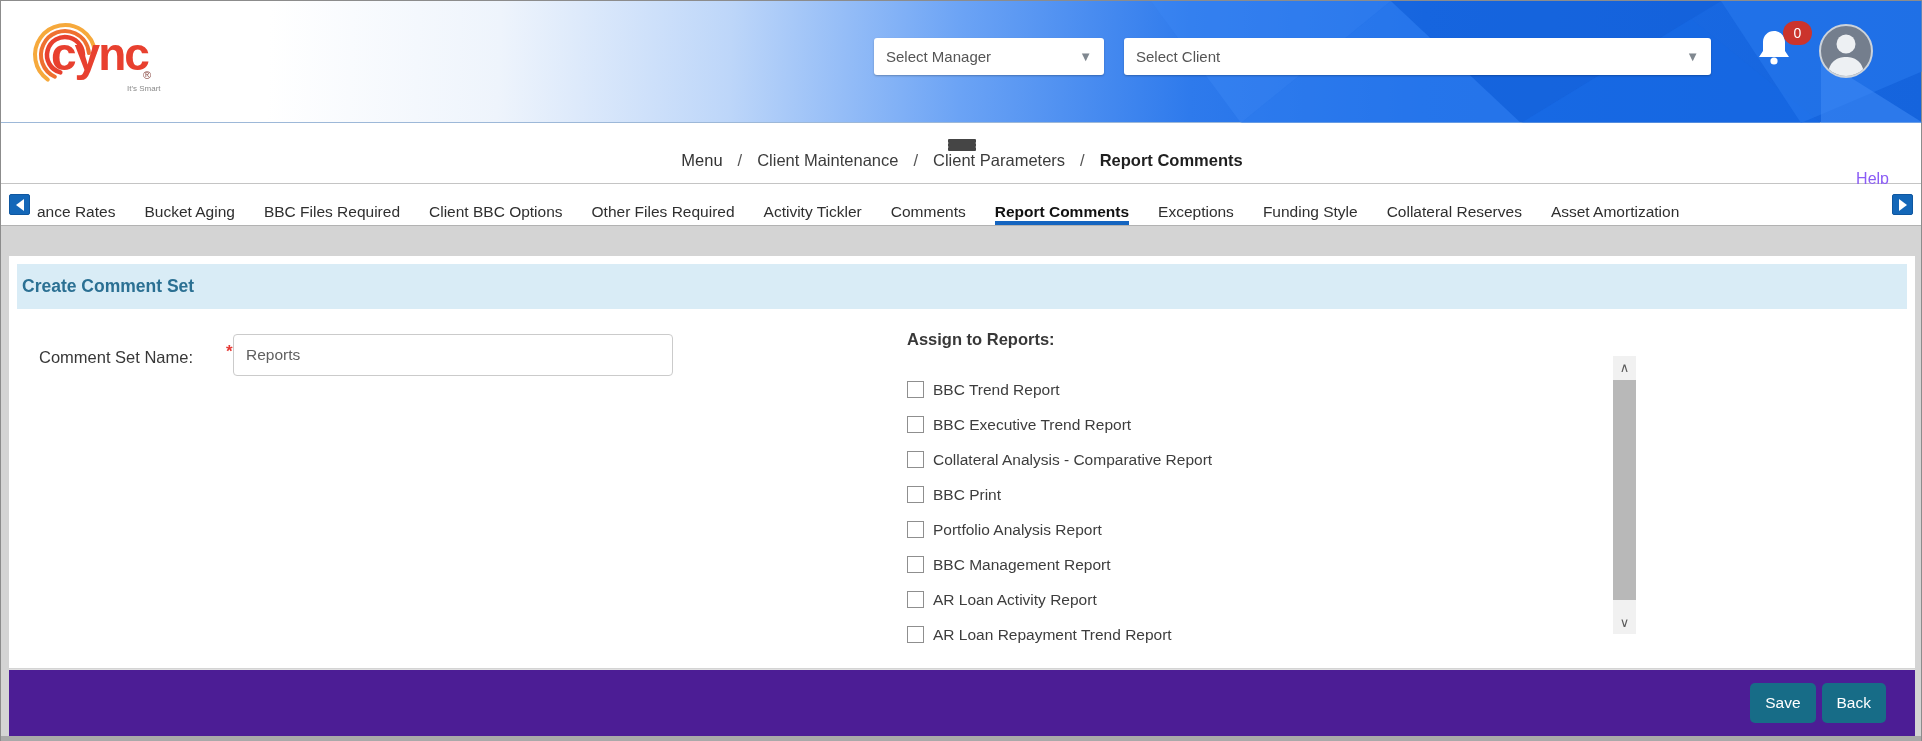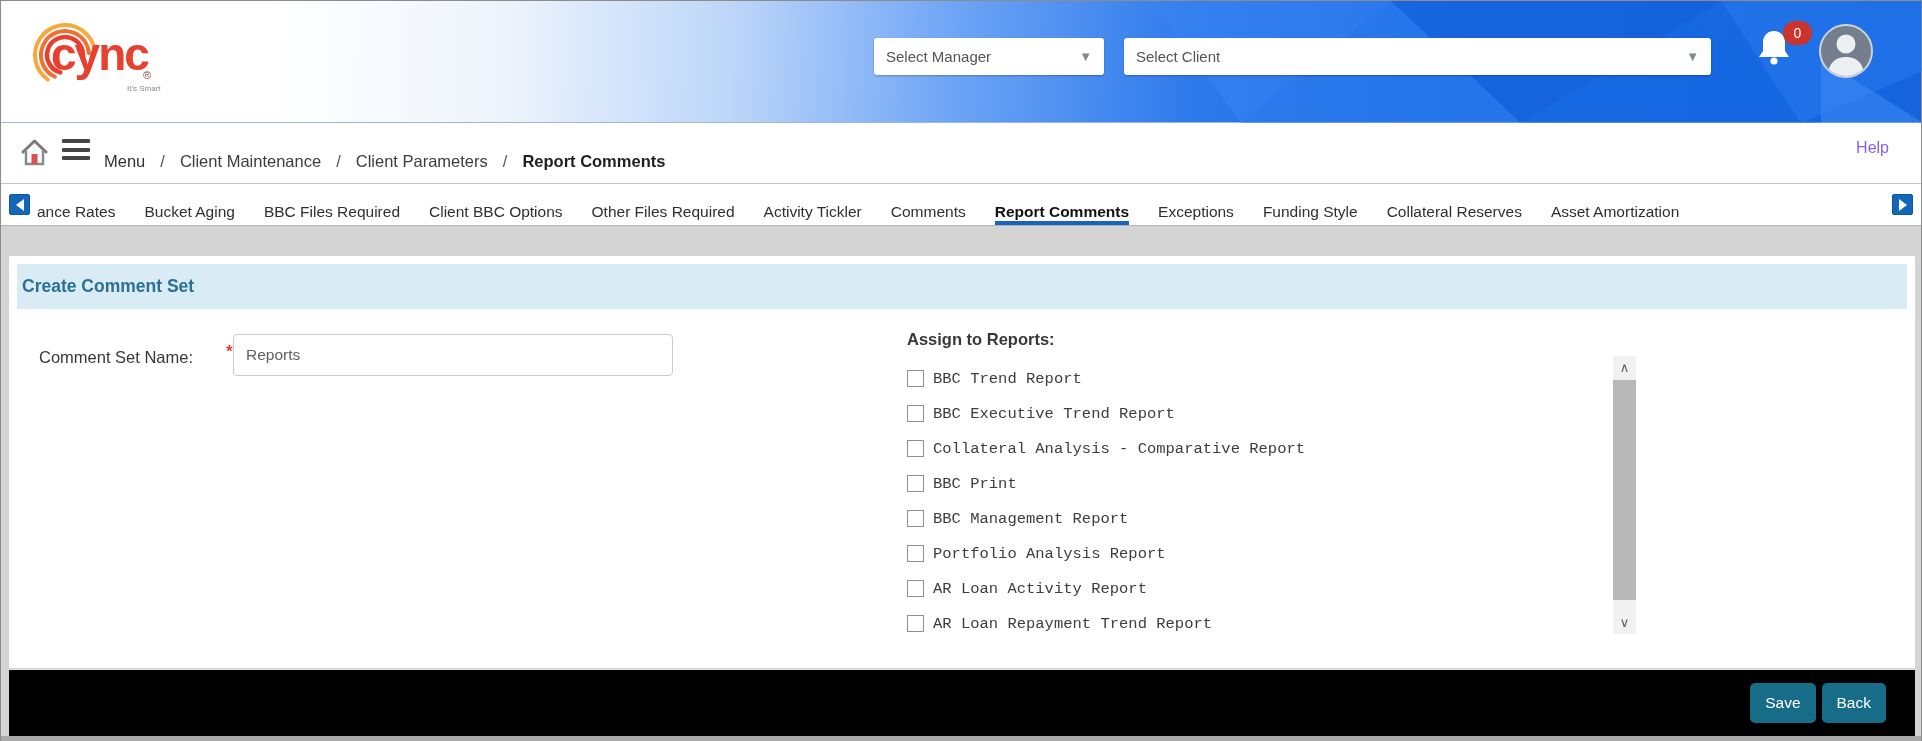--- a/index.html
+++ b/index.html
@@ -34,21 +34,21 @@
   }
   .avatar{
     position:absolute;left:1818px;top:23px;width:54px;height:54px;border-radius:50%;
     background:#747e8d;border:2px solid #ccd3db;box-sizing:border-box;overflow:hidden;cursor:pointer;
   }
 
   
   .crumbbar{
     position:absolute;left:0;top:122px;width:100%;height:61px;background:#fff;
     border-bottom:1px solid #c4c4c4;box-sizing:border-box;
-    display:flex;padding:16px 32px 0 20px;
+    display:flex;align-items:center;padding:16px 32px 0 20px;flex-direction:column;
   }
   .home-ic{width:27px;height:27px;cursor:pointer;}
   .hamburger{width:28px;height:21px;margin-left:14px;display:flex;flex-direction:column;justify-content:space-between;cursor:pointer;}
   .hamburger span{display:block;height:4px;background:#454545;border-radius:1px;}
   .crumb-items{display:flex;align-items:center;margin-left:14px;font-size:16.5px;color:#3c3c3c;}
   .crumb{cursor:pointer;}
   .crumb.menu-label{color:#333;}
   .crumb.last{font-weight:700;color:#1f1f1f;}
   .crumb-sep{margin:0 15px;color:#555;}
   .help{margin-left:auto;font-size:16px;color:#8b5cf6;cursor:pointer;}
@@ -86,39 +86,39 @@
   }
   .panel-title{font-size:17.5px;font-weight:700;color:#2b7093;}
   .form-label{position:absolute;left:30px;top:92px;font-size:16.5px;font-weight:400;color:#383838;}
   .req-star{position:absolute;left:217px;top:86px;color:#e53935;font-size:17px;font-weight:700;}
   .name-input{
     position:absolute;left:224px;top:78px;width:440px;height:42px;box-sizing:border-box;
     border:1px solid #cbcbcb;border-radius:4px;padding:0 12px;font-size:15.5px;color:#606060;
     font-family:"Liberation Sans","DejaVu Sans",sans-serif;outline:none;background:#fff;
   }
   .assign-label{position:absolute;left:898px;top:74px;font-size:16.5px;font-weight:700;color:#383838;}
-  .report-list{position:absolute;left:898px;top:105px;font-family:Liberation Mono, monospace;}
+  .report-list{position:absolute;left:898px;top:116px;}
   .report-row{display:flex;align-items:center;height:35px;cursor:pointer;}
   .cb{
     width:17px;height:17px;border:1px solid #8f8f8f;background:#fff;box-sizing:border-box;
     margin-right:9px;flex:0 0 auto;
   }
   .cb-label{font-size:15.5px;color:#3d3d3d;}
 
   
   .scrollbar{position:absolute;left:1604px;top:100px;width:23px;height:278px;background:#f1f1f1;}
   .sb-btn{position:absolute;left:0;width:23px;height:23px;display:flex;align-items:center;justify-content:center;
     color:#5a5a5a;font-size:13px;background:#f1f1f1;cursor:pointer;user-select:none;}
   .sb-btn.up{top:0;}
   .sb-btn.down{bottom:0;}
   .sb-thumb{position:absolute;left:0;top:24px;width:23px;height:220px;background:#b8b8b8;cursor:pointer;}
 
   
   .footerbar{
-    position:absolute;left:8px;top:668px;width:1906px;height:67px;background:#000000;
+    position:absolute;left:8px;top:668px;width:1906px;height:67px;background:#4c1d95;
     border-top:1px solid #e0e0e0;box-sizing:border-box;
     display:flex;align-items:center;justify-content:flex-end;gap:6px;padding-right:29px;
   }
   .btn{
     height:40px;border:none;border-radius:5px;background:#176c87;color:#fff;
     font-size:15.5px;font-family:"Liberation Sans","DejaVu Sans",sans-serif;
     padding:0 15px;cursor:pointer;
   }
   .bottom-strip{position:absolute;left:0;top:735px;width:100%;height:6px;background:#a9a9a9;}
 </style>
@@ -262,25 +262,25 @@
         <label class="report-row">
           <span class="cb"></span>
           <span class="cb-label">Collateral Analysis - Comparative Report</span>
         </label>
         <label class="report-row">
           <span class="cb"></span>
           <span class="cb-label">BBC Print</span>
         </label>
         <label class="report-row">
           <span class="cb"></span>
+          <span class="cb-label">Portfolio Analysis Report</span>
+        </label>
+        <label class="report-row">
+          <span class="cb"></span>
           <span class="cb-label">BBC Management Report</span>
-        </label>
-        <label class="report-row">
-          <span class="cb"></span>
-          <span class="cb-label">Portfolio Analysis Report</span>
         </label>
         <label class="report-row">
           <span class="cb"></span>
           <span class="cb-label">AR Loan Activity Report</span>
         </label>
         <label class="report-row">
           <span class="cb"></span>
           <span class="cb-label">AR Loan Repayment Trend Report</span>
         </label>
       </div>

